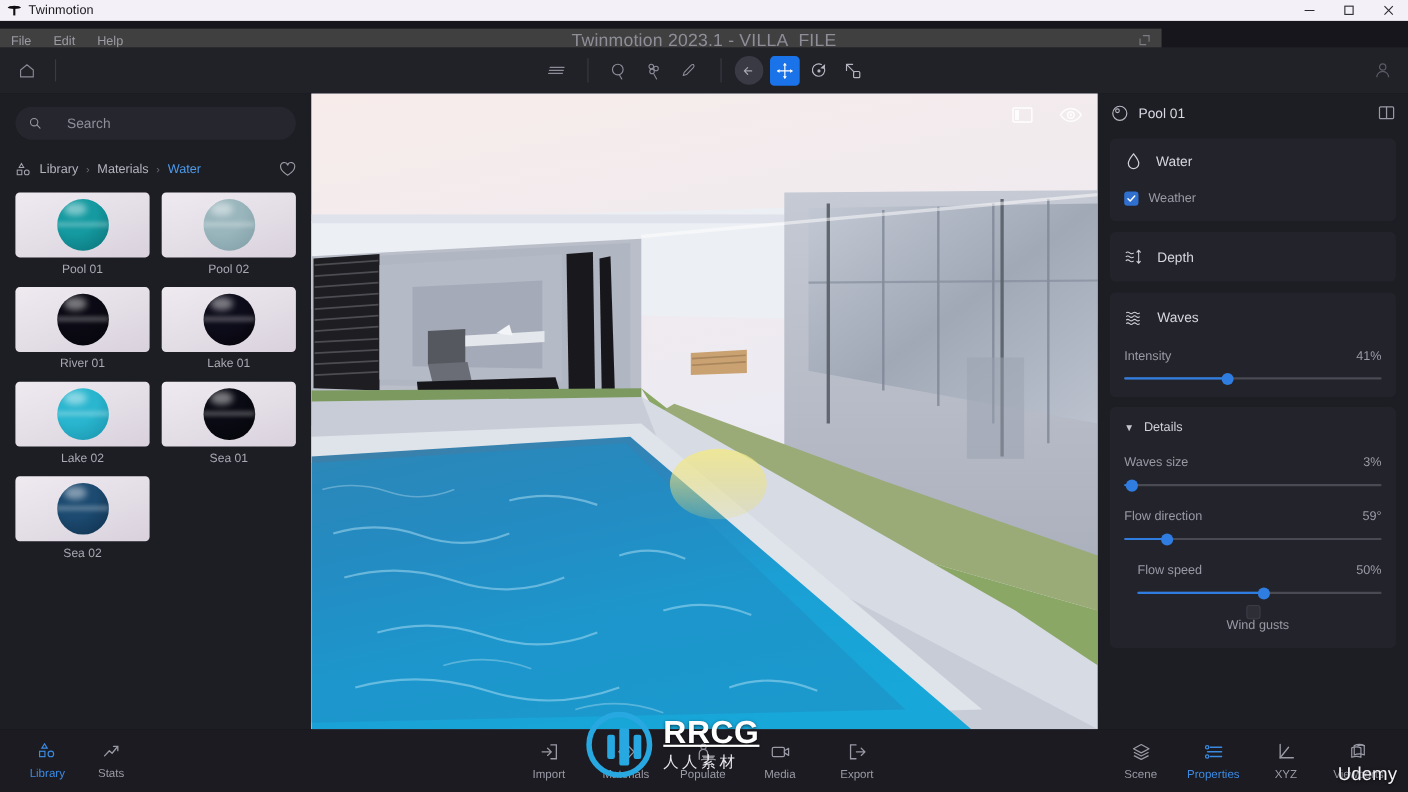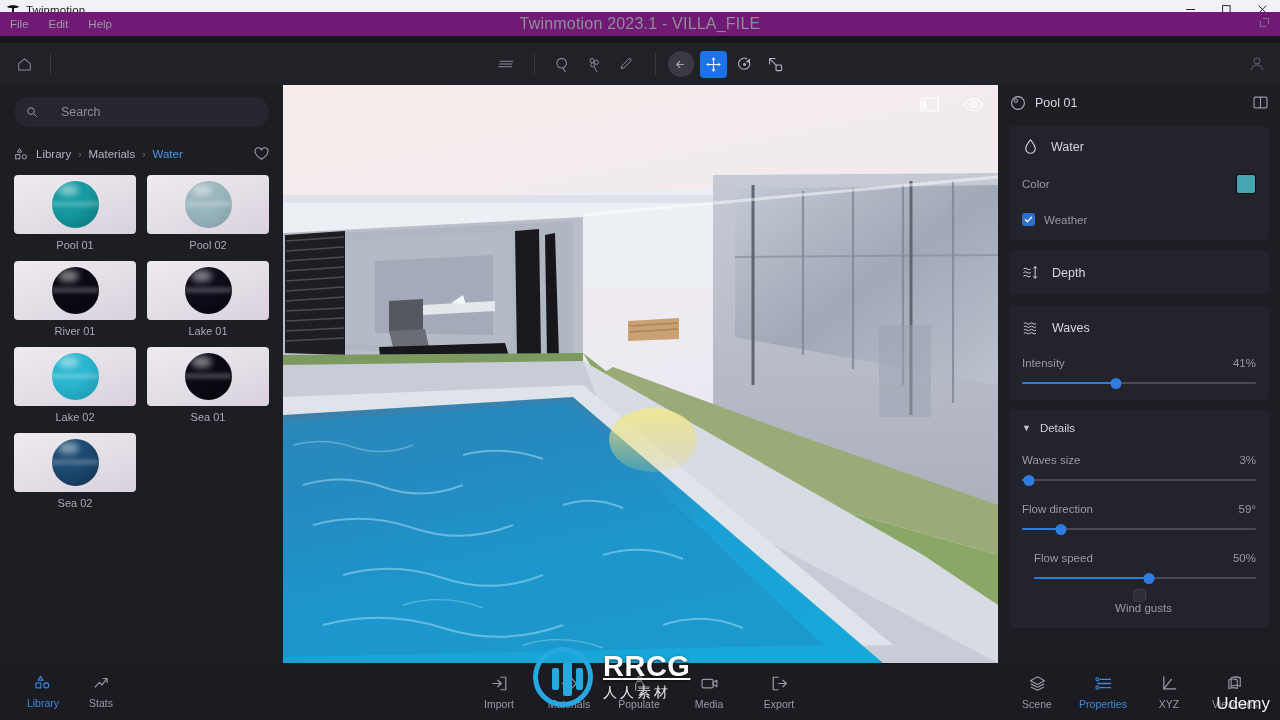--- a/index.html
+++ b/index.html
@@ -20,22 +20,22 @@
   .os-bar .logo { margin-left: 6px; width: 14px; height: 14px; display:block; }
   .os-title { font-size: 11.5px; color: #17171a; margin-left: 6px; letter-spacing:.1px; }
   .os-ctrls { margin-left: auto; display: flex; height: 19px; }
   .os-btn {
     width: 36px; height: 19px; display: flex; align-items: center; justify-content: center;
     color: #2a2a30;
   }
 
   
   .menu-bar {
-    position: absolute; left: 0; top: 12px; width: 1280px; height: 24px;
-    background: #701a75; display: flex; align-items: center;
+    position: absolute; left: 0; top: 26px; width: 1056px; height: 24px;
+    background: #404040; display: flex; align-items: center;
   }
   .menu-item { font-size: 11.5px; color: #9b9ba5; padding: 0 10px; line-height: 24px; }
   .app-title {
     position: absolute; left: 0; top: 0; width: 1280px; height: 24px;
     line-height: 24px; text-align: center; font-size: 16px;
     color: #8e8e99; pointer-events: none; letter-spacing: .2px;
   }
   .expand-ic { position: absolute; right: 10px; top: 5px; color: #7c7c88; }
 
   
@@ -549,24 +549,20 @@
     </div>
 
     <div class="rp-card">
       <div class="rp-sectionrow">
         <svg width="17" height="17" viewBox="0 0 18 18">
           <path d="M9 2 C9 2 14 8 14 11.2 A5 5 0 0 1 4 11.2 C4 8 9 2 9 2 Z" fill="none" stroke="#cfcfd9" stroke-width="1.2"></path>
         </svg>
         <span class="rp-sectionlabel">Water</span>
       </div>
 
-      <div class="rp-row">
-        <span class="rp-label">Color</span>
-        <span class="rp-swatch" id="color-swatch" style="background: rgb(69, 166, 178);"></span>
-      </div>
 
       <div class="rp-row">
         <span class="chk on">
           <svg width="9" height="9" viewBox="0 0 10 10">
               <path d="M1.6 5.2 L3.8 7.4 L8.4 2.5" stroke="#ffffff" stroke-width="1.5" fill="none" stroke-linecap="round" stroke-linejoin="round"></path>
             </svg>
         </span>
         <span class="chk-label">Weather</span>
       </div>
     </div>

